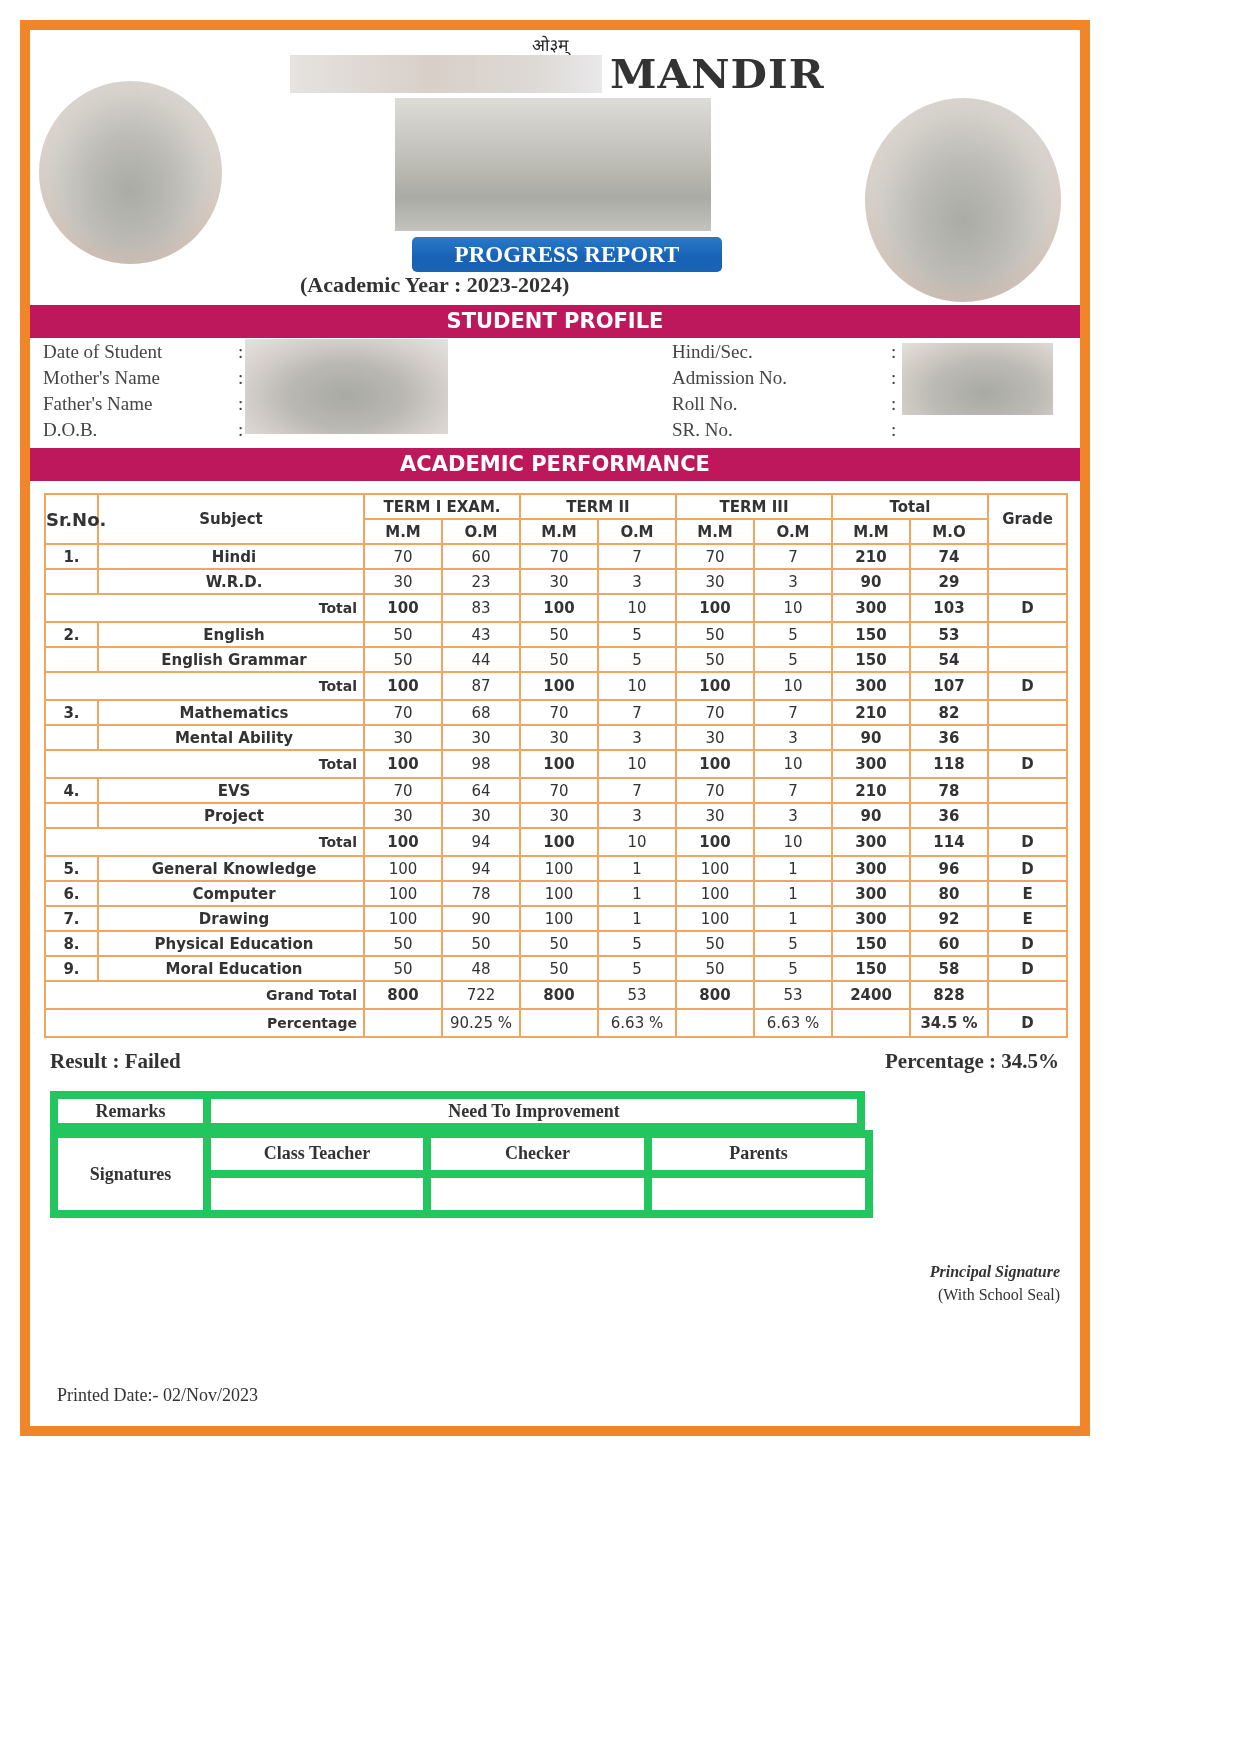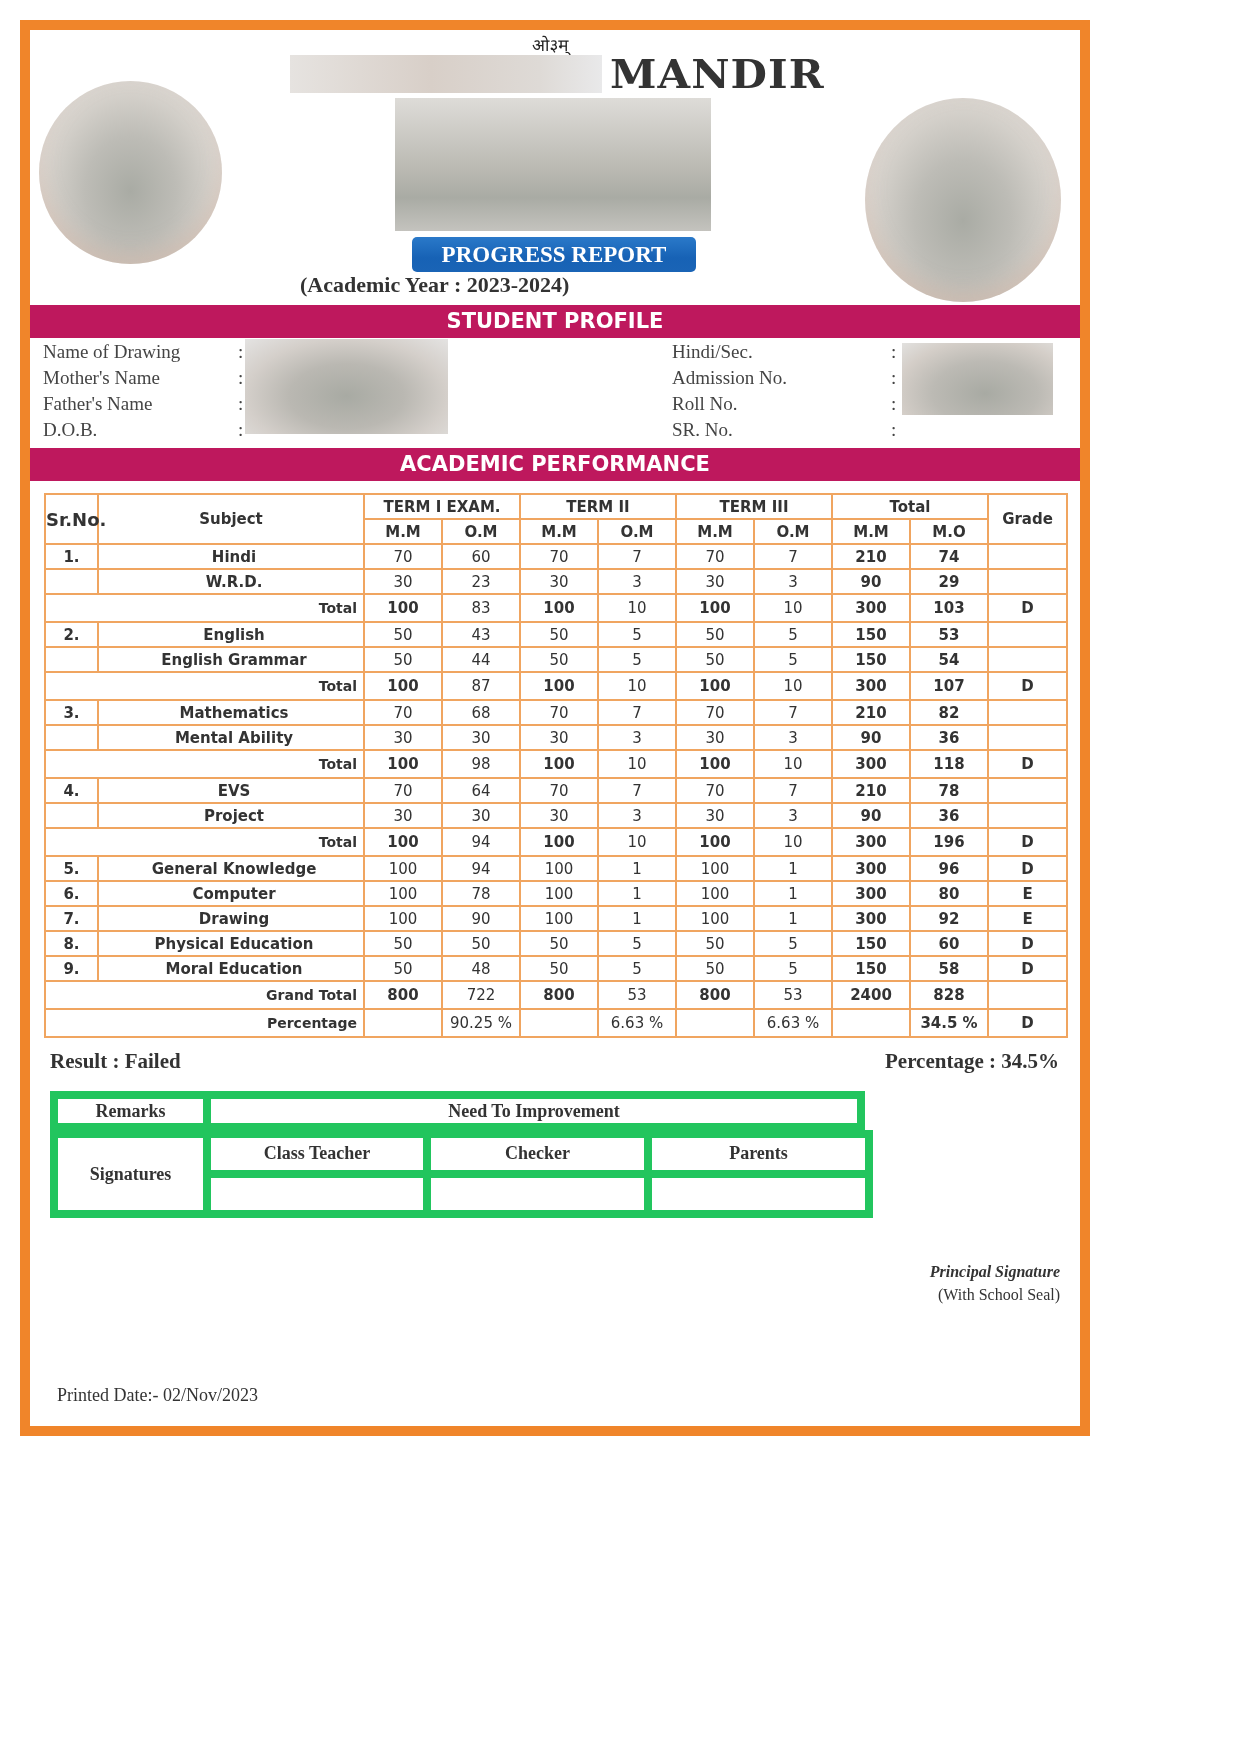--- a/index.html
+++ b/index.html
@@ -6,21 +6,21 @@
   body { width:1240px; height:1754px; position:relative; overflow:hidden; font-family:"Liberation Serif", serif; color:#333; }
   .frame { position:absolute; left:20px; top:20px; width:1050px; height:1396px; border:10px solid #f0852a; background:#fff; }
   .abs { position:absolute; }
   .om { left:532px; top:33px; font-family:"DejaVu Sans", sans-serif; font-size:17px; color:#222; }
   .school-blur { left:290px; top:55px; width:312px; height:38px; background:linear-gradient(90deg,#e6e3e0 0%,#d8cfc8 45%,#dedad6 80%,#e9e9ea 100%); }
   .mandir { left:610px; top:50px; font-family:"DejaVu Serif", serif; font-weight:bold; font-size:40px; color:#333; letter-spacing:1px; transform:scaleX(1.05); transform-origin:left; }
   .photo { border-radius:50%; background:radial-gradient(ellipse at 50% 60%, #a9aba4 0%, #bdbcb6 35%, #d6d2cc 65%, #e2e0dd 85%); box-shadow: inset 0 -10px 20px rgba(210,170,150,0.35); }
   .photo-left { left:39px; top:81px; width:183px; height:183px; }
   .photo-right { left:865px; top:98px; width:196px; height:204px; }
   .center-blur { left:395px; top:98px; width:316px; height:133px; background:linear-gradient(180deg,#dedcd8 0%,#b9b8b1 55%,#a9aba4 75%,#c4c3be 100%); }
-  .report-btn { left:412px; top:237px; width:284px; height:35px; border-radius:5px; background:linear-gradient(180deg,#2a79c9 0%,#1762b5 60%,#1a64b6 100%); color:#fff; font-weight:bold; font-size:23px; text-align:center; line-height:35px; font-family:"Liberation Serif", serif; border:none; }
+  .report-btn { left:412px; top:237px; width:310px; height:35px; border-radius:5px; background:linear-gradient(180deg,#2a79c9 0%,#1762b5 60%,#1a64b6 100%); color:#fff; font-weight:bold; font-size:23px; text-align:center; line-height:35px; font-family:"Liberation Serif", serif; border:none; }
   .acad-year { left:300px; top:272px; width:510px; font-weight:bold; font-size:22px; color:#333; }
   .bar { left:30px; width:1050px; height:33px; background:#be185d; color:#fff; font-family:"DejaVu Sans", sans-serif; font-weight:bold; font-size:21px; text-align:center; line-height:33px; }
   .bar-profile { top:305px; }
   .bar-acad { top:448px; }
   .pl { font-size:19px; color:#444; }
   .colon { font-size:19px; color:#444; }
   .pv-blur-left { left:245px; top:339px; width:203px; height:95px; background:radial-gradient(ellipse at 50% 60%, #a8aaa3 0%, #bab8b2 40%, #d4cfca 70%, #e4e3e2 100%); }
   .pv-blur-right { left:902px; top:343px; width:151px; height:72px; background:radial-gradient(ellipse at 55% 70%, #a8aaa3 0%, #bcbab4 45%, #d4cec8 75%, #e2e1df 100%); }
 
   table.marks { position:absolute; left:44px; top:493px; width:1022px; border-collapse:collapse; font-family:"DejaVu Sans", sans-serif; font-size:15px; color:#333; table-layout:fixed; }
@@ -53,21 +53,21 @@
 
 <div class="abs photo photo-left"></div>
 <div class="abs photo photo-right"></div>
 <div class="abs center-blur"></div>
 
 <div class="abs report-btn">PROGRESS REPORT</div>
 <div class="abs acad-year">(Academic Year : 2023-2024)</div>
 
 <div class="abs bar bar-profile">STUDENT PROFILE</div>
 
-<div class="abs pl" style="left:43px;top:341px;">Name of Drawing</div>
+<div class="abs pl" style="left:43px;top:341px;">Date of Student</div>
 <div class="abs pl" style="left:43px;top:367px;">Mother's Name</div>
 <div class="abs pl" style="left:43px;top:393px;">Father's Name</div>
 <div class="abs pl" style="left:43px;top:419px;">D.O.B.</div>
 <div class="abs colon" style="left:238px;top:341px;">:</div>
 <div class="abs colon" style="left:238px;top:367px;">:</div>
 <div class="abs colon" style="left:238px;top:393px;">:</div>
 <div class="abs colon" style="left:238px;top:419px;">:</div>
 <div class="abs pv-blur-left"></div>
 
 <div class="abs pl" style="left:672px;top:341px;">Hindi/Sec.</div>
@@ -260,21 +260,21 @@
       </tr>
       <tr class="total">
         <td colspan="2" class="rlabel">Total</td>
         <td class="b">100</td>
         <td>94</td>
         <td class="b">100</td>
         <td>10</td>
         <td class="b">100</td>
         <td>10</td>
         <td class="b">300</td>
-        <td class="b">196</td>
+        <td class="b">114</td>
         <td class="b">D</td>
       </tr>
       <tr>
         <td class="sr">5.</td>
         <td class="subj">General Knowledge</td>
         <td>100</td>
         <td>94</td>
         <td>100</td>
         <td>1</td>
         <td>100</td>

